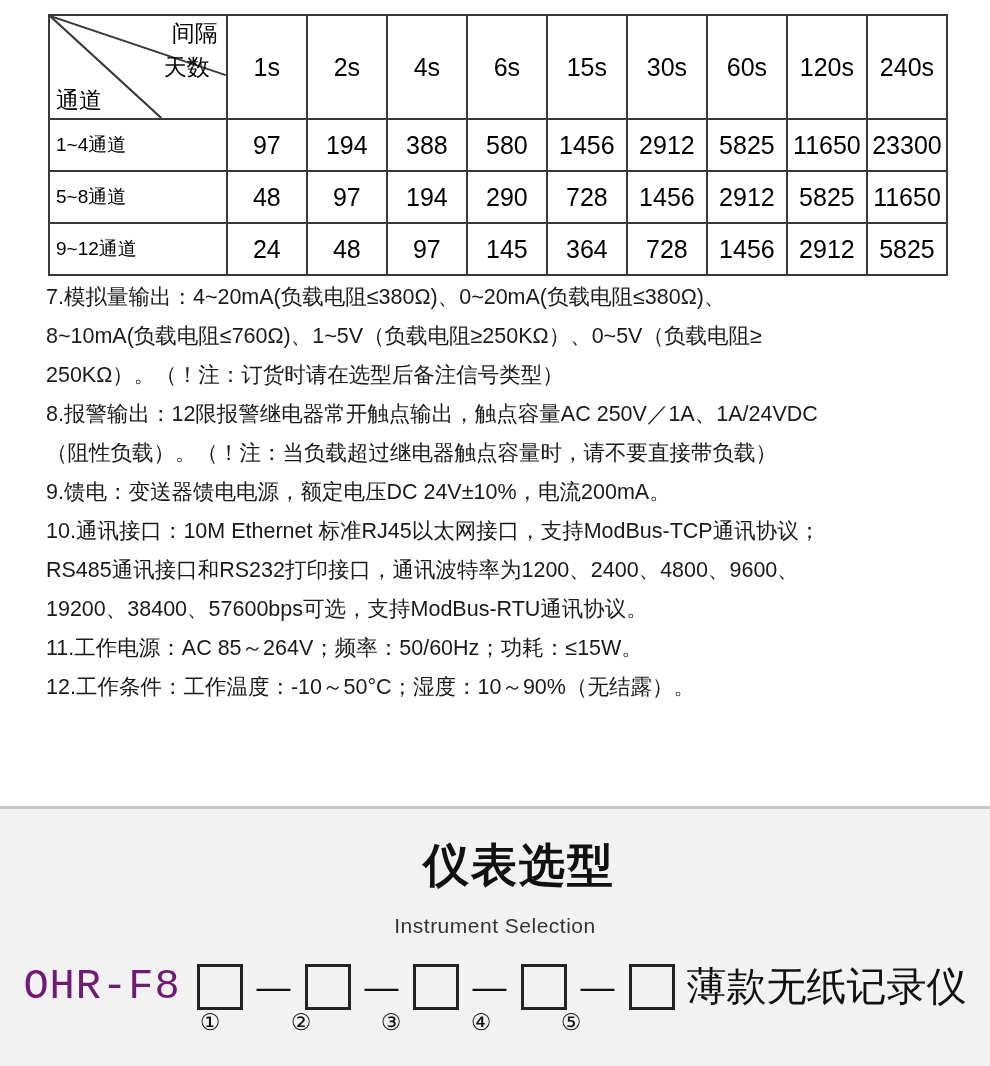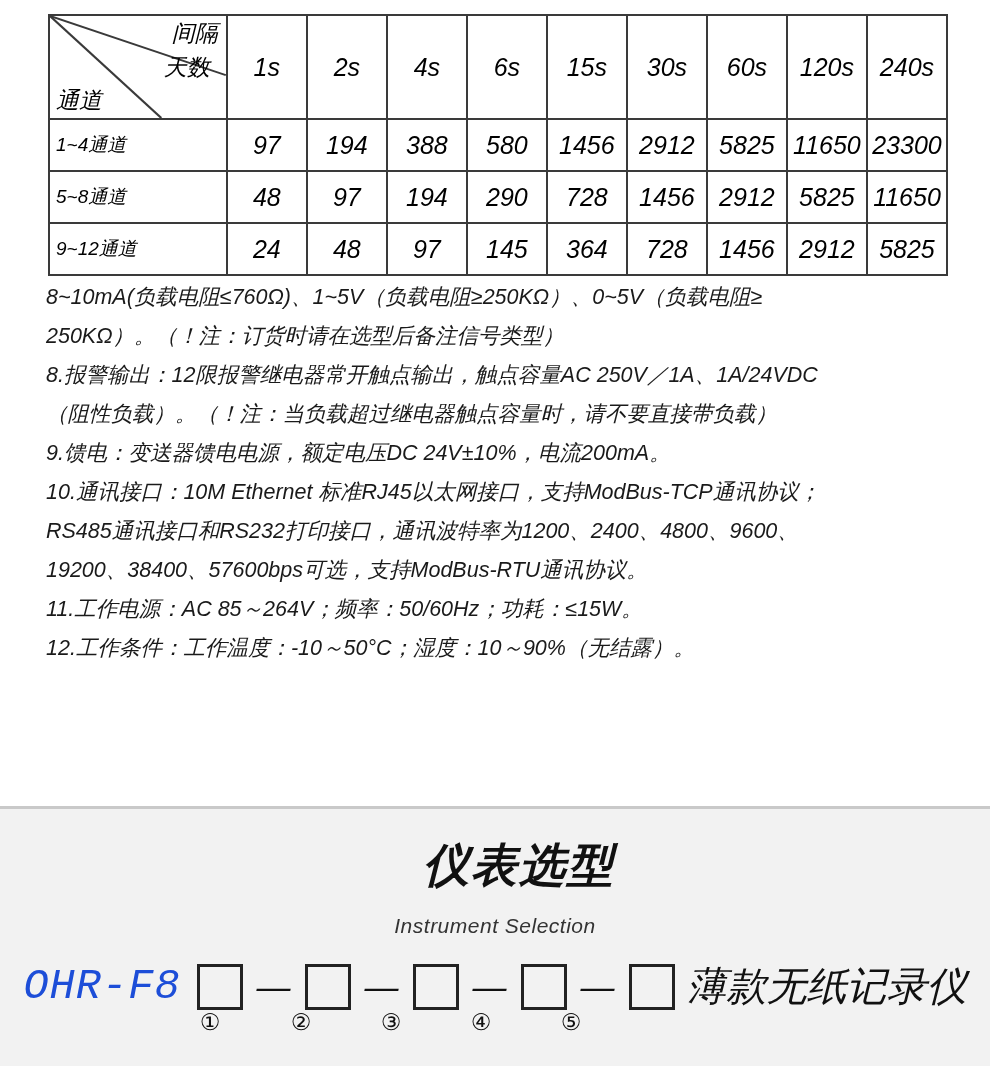--- a/index.html
+++ b/index.html
@@ -11,21 +11,20 @@
     height: 1066px;
     background: #ffffff;
     font-family: "Liberation Sans", "DejaVu Sans", sans-serif;
     color: #000000;
     overflow: hidden;
   }
   .page {
     position: relative;
     width: 913px;
     height: 1066px;
-    font-style: italic;
   }
 
   
   .table-wrap {
     position: absolute;
     left: 48px;
     top: 14px;
     width: 900px;
   }
   table.spec {
@@ -140,21 +139,21 @@
     width: 990px;
     display: flex;
     align-items: center;
     justify-content: center;
   }
   .model-code {
     font-family: "Liberation Mono", "DejaVu Sans Mono", monospace;
     font-size: 42px;
     letter-spacing: 1px;
     margin-right: 16px;
-    color: #1d4ed8;
+    color: #701a75;
   }
   .box {
     width: 40px;
     height: 40px;
     border: 3px solid #222;
     background: #f2f2f2;
   }
   .dash {
     font-size: 34px;
     margin: 0 14px;
@@ -242,20 +241,21 @@
         <td>728</td>
         <td>1456</td>
         <td>2912</td>
         <td>5825</td>
       </tr>
     </tbody>
       </table>
   </div>
 
   <div class="body-text">
+    <p>7.模拟量输出：4~20mA(负载电阻≤380Ω)、0~20mA(负载电阻≤380Ω)、</p>
     <p>8~10mA(负载电阻≤760Ω)、1~5V（负载电阻≥250KΩ）、0~5V（负载电阻≥</p>
     <p>250KΩ）。（！注：订货时请在选型后备注信号类型）</p>
     <p>8.报警输出：12限报警继电器常开触点输出，触点容量AC 250V／1A、1A/24VDC</p>
     <p>（阻性负载）。（！注：当负载超过继电器触点容量时，请不要直接带负载）</p>
     <p>9.馈电：变送器馈电电源，额定电压DC 24V±10%，电流200mA。</p>
     <p>10.通讯接口：10M Ethernet 标准RJ45以太网接口，支持ModBus-TCP通讯协议；</p>
     <p>RS485通讯接口和RS232打印接口，通讯波特率为1200、2400、4800、9600、</p>
     <p>19200、38400、57600bps可选，支持ModBus-RTU通讯协议。</p>
     <p>11.工作电源：AC 85～264V；频率：50/60Hz；功耗：≤15W。</p>
     <p>12.工作条件：工作温度：-10～50°C；湿度：10～90%（无结露）。</p>

